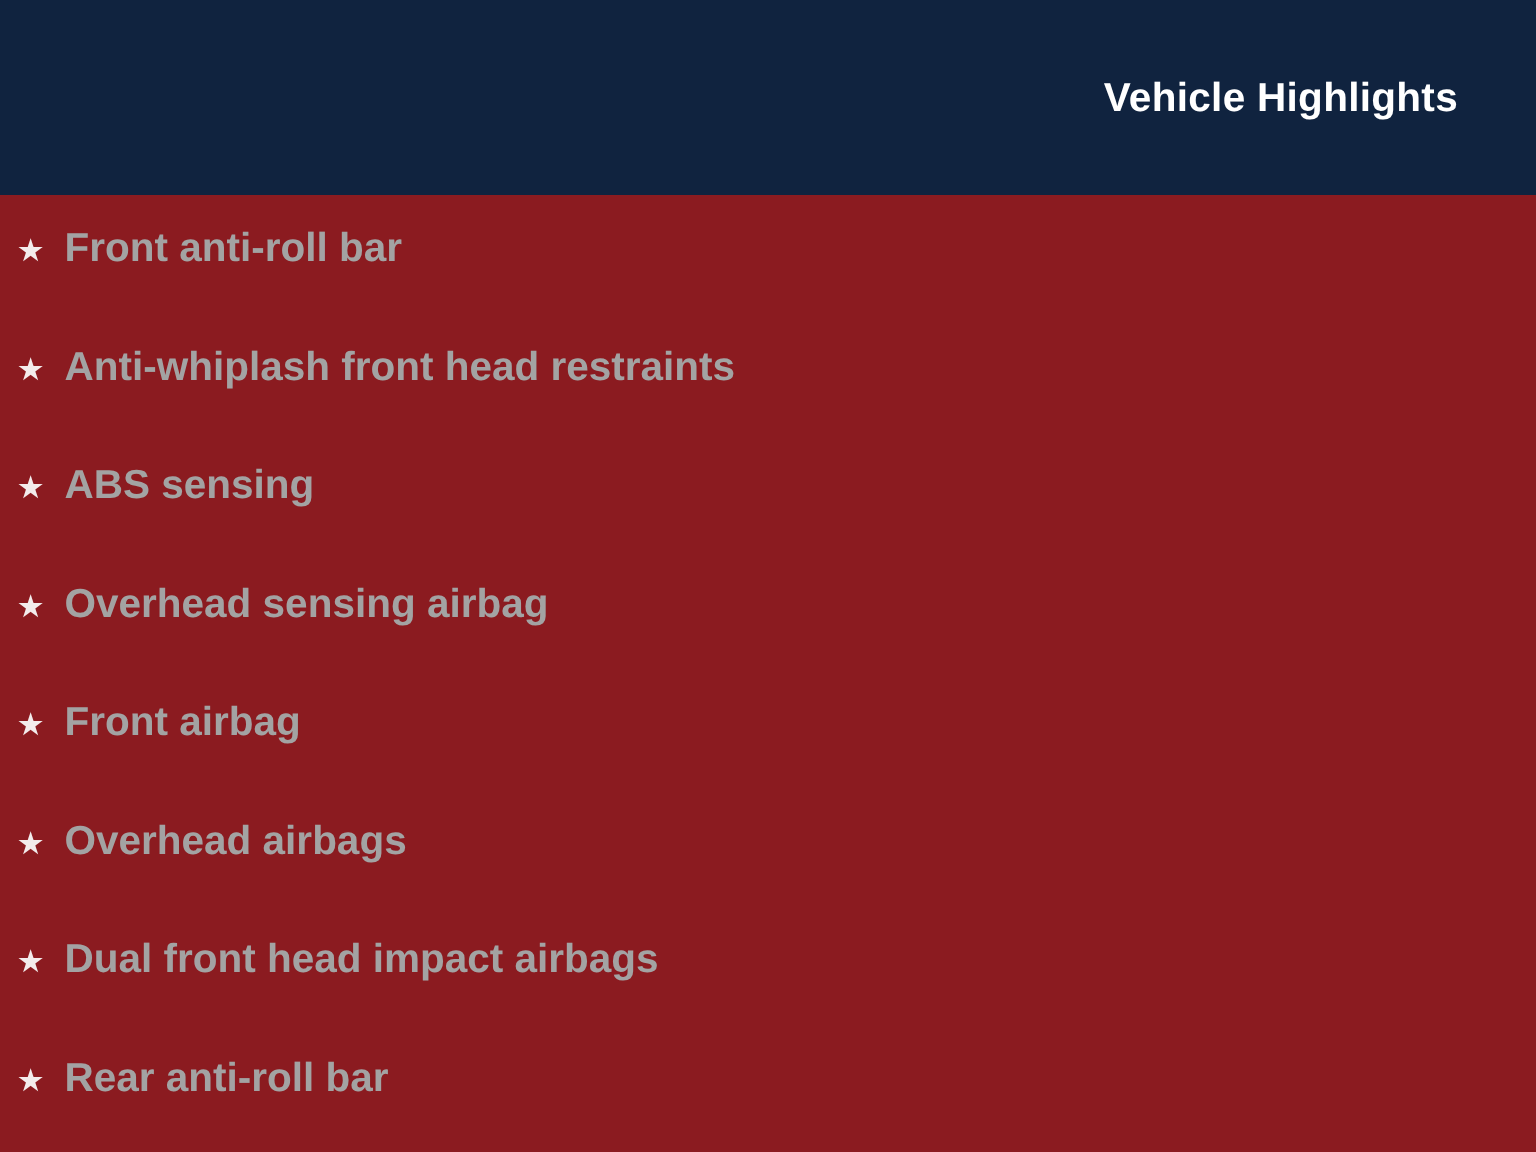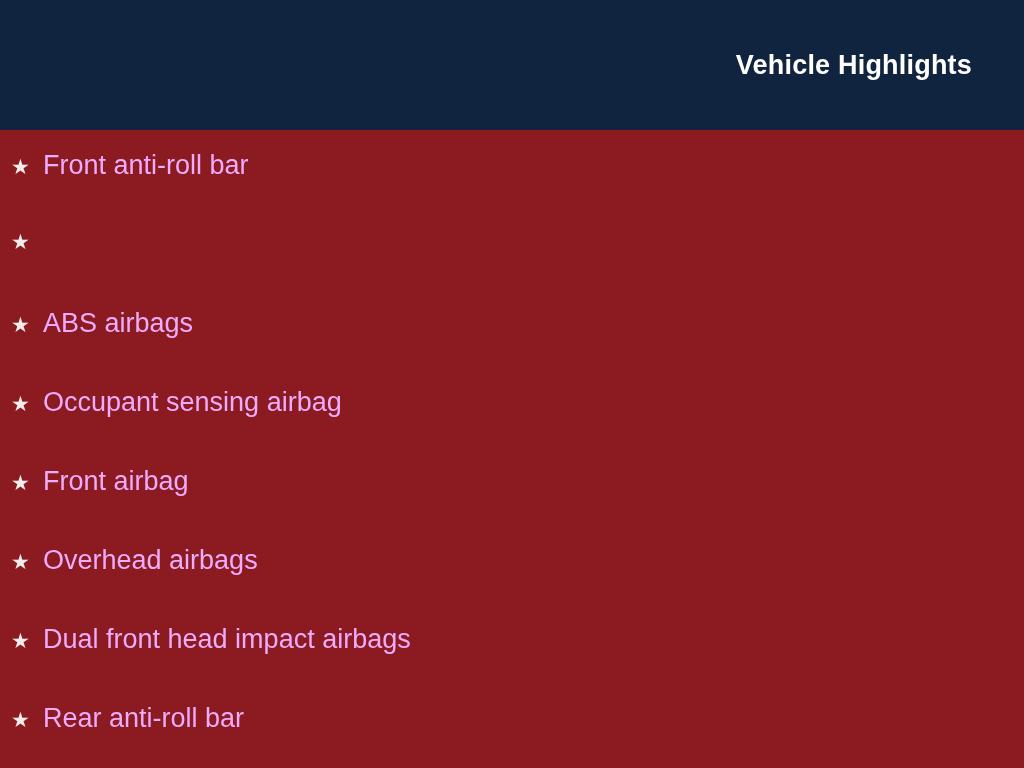--- a/index.html
+++ b/index.html
@@ -57,23 +57,23 @@
   }
   .bullet-star {
     color: #f3ecec;
     font-size: 21px;
     line-height: 1;
     width: 32px;
     flex: 0 0 32px;
     display: block;
   }
   .feature-label {
-    color: #f0abfc;
+    color: #a3a3a3;
     font-size: 27px;
-    font-weight: 400;
+    font-weight: 700;
     line-height: 1;
     white-space: nowrap;
   }
 </style>
 </head>
 <body>
 
 <div class="slide">
 
   <div class="header">
@@ -83,30 +83,31 @@
   <div class="body">
     <ul class="feature-list">
 
       <li class="feature-item">
         <span class="bullet-star">★</span>
         <span class="feature-label">Front anti-roll bar</span>
       </li>
 
       <li class="feature-item">
         <span class="bullet-star">★</span>
+        <span class="feature-label">Anti-whiplash front head restraints</span>
       </li>
 
       <li class="feature-item">
         <span class="bullet-star">★</span>
-        <span class="feature-label">ABS airbags</span>
+        <span class="feature-label">ABS sensing</span>
       </li>
 
       <li class="feature-item">
         <span class="bullet-star">★</span>
-        <span class="feature-label">Occupant sensing airbag</span>
+        <span class="feature-label">Overhead sensing airbag</span>
       </li>
 
       <li class="feature-item">
         <span class="bullet-star">★</span>
         <span class="feature-label">Front airbag</span>
       </li>
 
       <li class="feature-item">
         <span class="bullet-star">★</span>
         <span class="feature-label">Overhead airbags</span>

